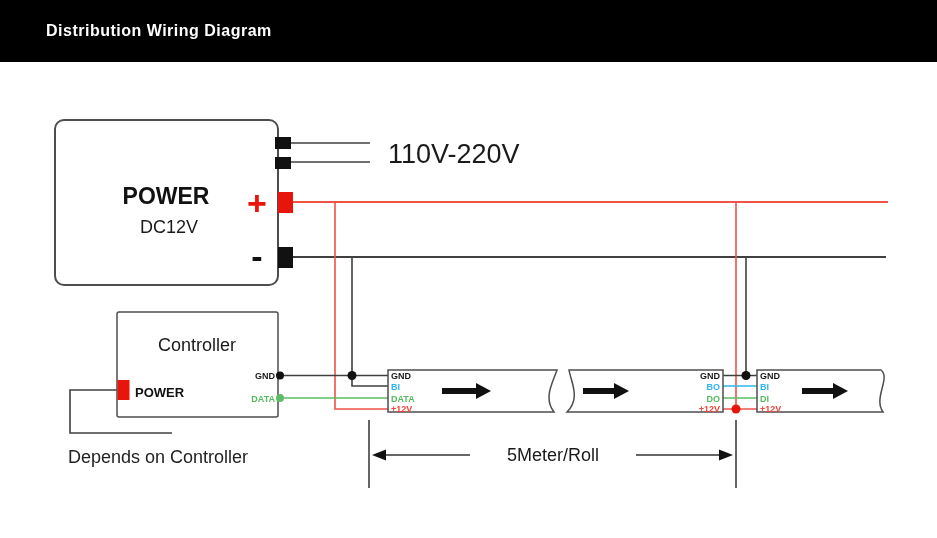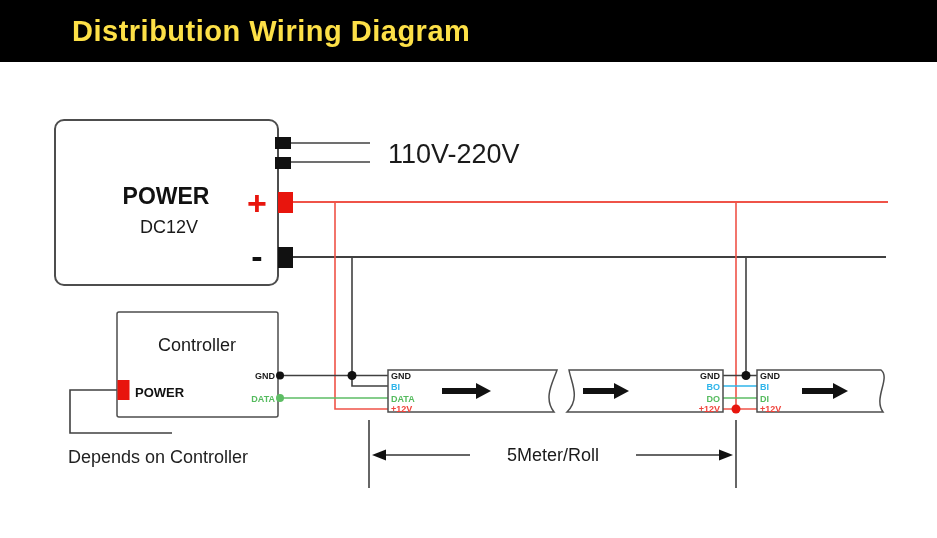--- a/index.html
+++ b/index.html
@@ -1,20 +1,20 @@
 <!DOCTYPE html>
 <html><head>
 <meta charset="utf-8">
 <style>
   html,body{margin:0;padding:0;background:#ffffff;}
   .stage{position:relative;width:937px;height:538px;background:#ffffff;overflow:hidden;
          font-family:"Liberation Sans",sans-serif;}
   .header{position:absolute;left:0;top:0;width:937px;height:62px;background:#000000;
           display:flex;align-items:center;}
-  .header span{color:#fde047;font-size:29px;font-weight:bold;margin-left:72px;letter-spacing:.5px;}
+  .header span{color:#ffffff;font-size:16px;font-weight:bold;margin-left:46px;letter-spacing:.5px;}
   svg{position:absolute;left:0;top:0;}
   .box{fill:#ffffff;stroke:#4d4d4d;stroke-width:2;}
   .box-thin{fill:#ffffff;stroke:#4d4d4d;stroke-width:1.5;}
   .wireK{stroke:#404040;stroke-width:2;fill:none;}
   .wireK1{stroke:#404040;stroke-width:1.6;fill:none;}
   .term{fill:#111111;}
   .tBig{font-size:27px;fill:#1a1a1a;}
   .tPower{font-size:23px;font-weight:bold;fill:#111111;text-anchor:middle;}
   .tMed{font-size:18px;fill:#1a1a1a;text-anchor:middle;}
   .tNote{font-size:18px;fill:#222222;}

